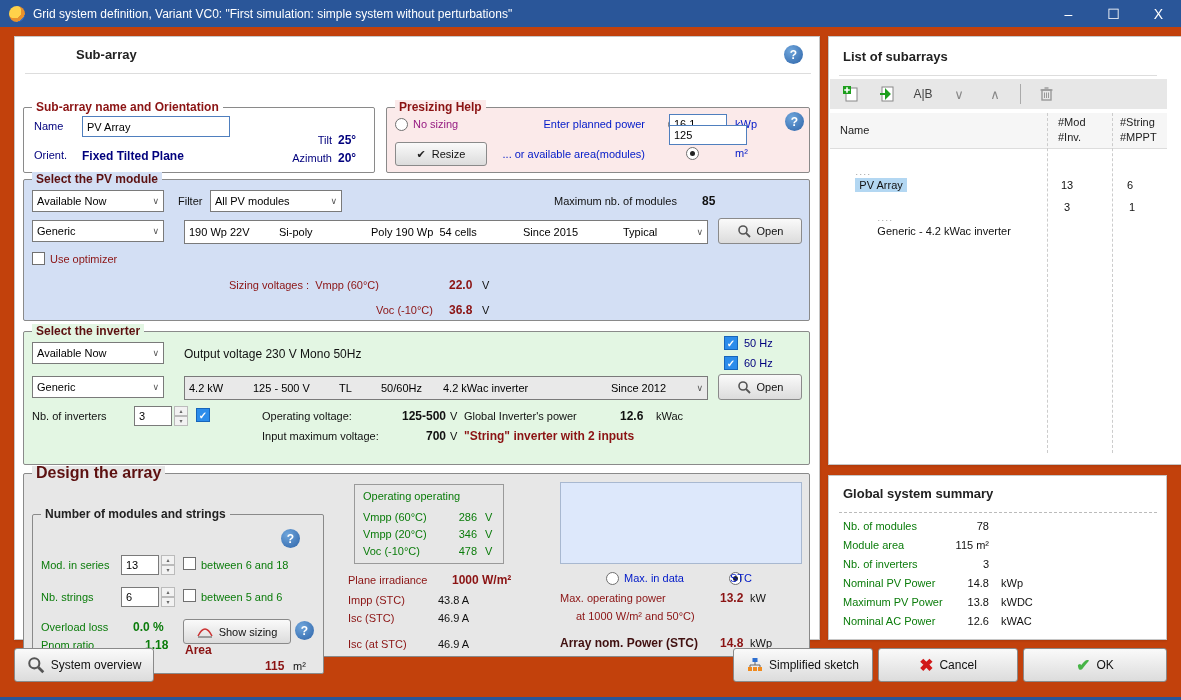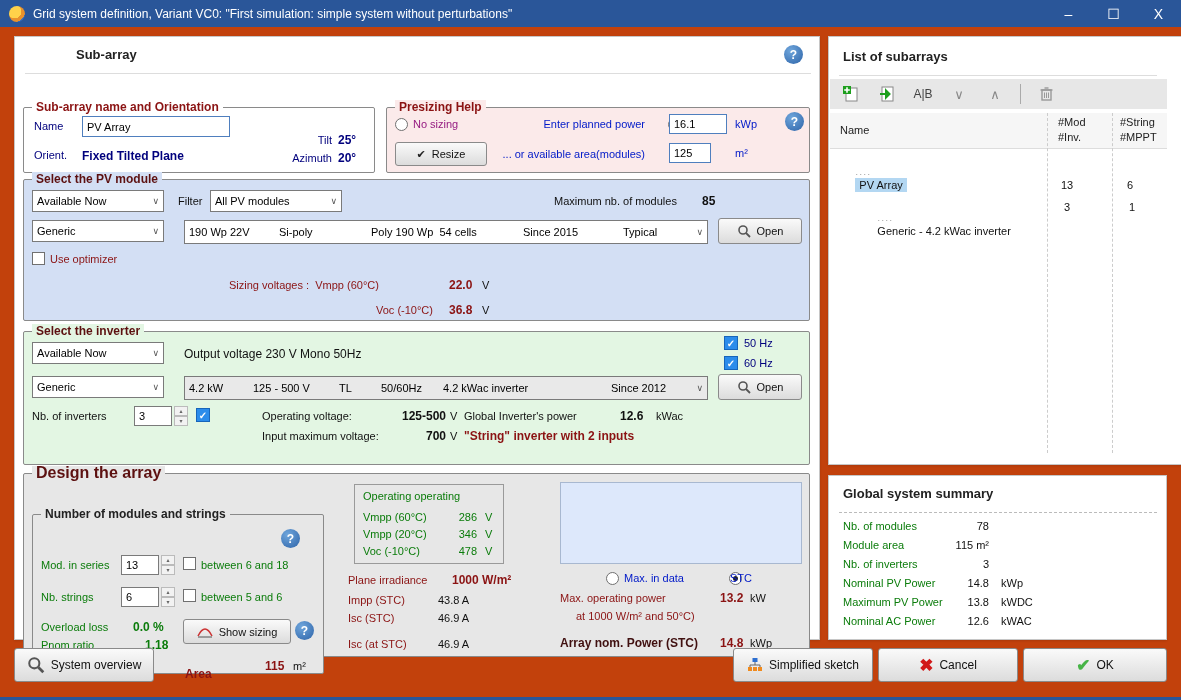--- a/index.html
+++ b/index.html
@@ -127,21 +127,21 @@
       <span class="radio abs" style="left:264px; top:9px;"></span>
       <input class="tinput" style="left: 282px; top: 6px; width: 58px; height: 20px;" value="16.1">
       <div class="abs lbl blue" style="left:348px; top:10px;">kWp</div>
       <div class="help abs" style="left:398px; top:4px;">?</div>
       <div class="btn" style="left:8px; top:34px; width:92px; height:24px;">
         <span style="font-size:11px; color:#222;">✔</span>
         <span>Resize</span>
       </div>
       <div class="abs lbl blue" style="left:108px; top:40px; width:150px; text-align:right;">... or available area(modules)</div>
       <span class="radio on abs" style="left:264px; top:38px;"></span>
-      <input class="tinput" style="left: 282px; top: 35px; width: 42px; height: 20px;" value="125">
+      <input class="tinput" style="left: 282px; top: 17px; width: 78px; height: 20px;" value="125">
       <div class="abs lbl blue" style="left:348px; top:39px;">m²</div>
     </div>
 
     <div class="group bg-blue" style="left:8px; top:118px; width:787px; height:142px;">
       <div class="legend" style="color:#5c1010;">Select the PV module</div>
       <div class="select" style="left:8px; top:10px; width:132px; height:22px;">
         <span>Available Now</span>
           <span class="chev">∨</span>
       </div>
       <div class="abs lbl" style="left:154px; top:15px;">Filter</div>
@@ -280,21 +280,21 @@
           <svg width="16" height="12" viewBox="0 0 16 12">
               <path d="M1 10 Q 8 -4 15 10" fill="none" stroke="#c33" stroke-width="1.5"></path>
               <line x1="1" y1="11" x2="15" y2="11" stroke="#555" stroke-width="1"></line>
             </svg>
           <span>Show sizing</span>
         </div>
         <div class="help abs" style="left:262px; top:106px;">?</div>
 
         <div class="abs lbl maroon bold" style="left:8px; top:144px; font-size:12px;">nb. modules</div>
         <div class="abs lbl maroon bold" style="left:108px; top:144px; font-size:12px;">78</div>
-        <div class="abs lbl maroon bold" style="left:152px; top:152px; font-size:12px;">Area</div>
+        <div class="abs lbl maroon bold" style="left:152px; top:128px; font-size:12px;">Area</div>
         <div class="abs lbl maroon bold" style="left:232px; top:144px; font-size:12px;">115</div>
         <div class="abs lbl" style="left:260px; top:145px;">m²</div>
       </div>
 
       
       <div class="opbox" style="left:330px; top:10px; width:150px; height:80px;">
         <div class="abs lbl green" style="left:8px; top:5px;">Operating operating</div>
         <div class="abs lbl green" style="left:8px; top:26px;">Vmpp (60°C)</div>
         <div class="abs lbl green" style="left:96px; top:26px; width:26px; text-align:right;">286</div>
         <div class="abs lbl green" style="left:130px; top:26px;">V</div>

